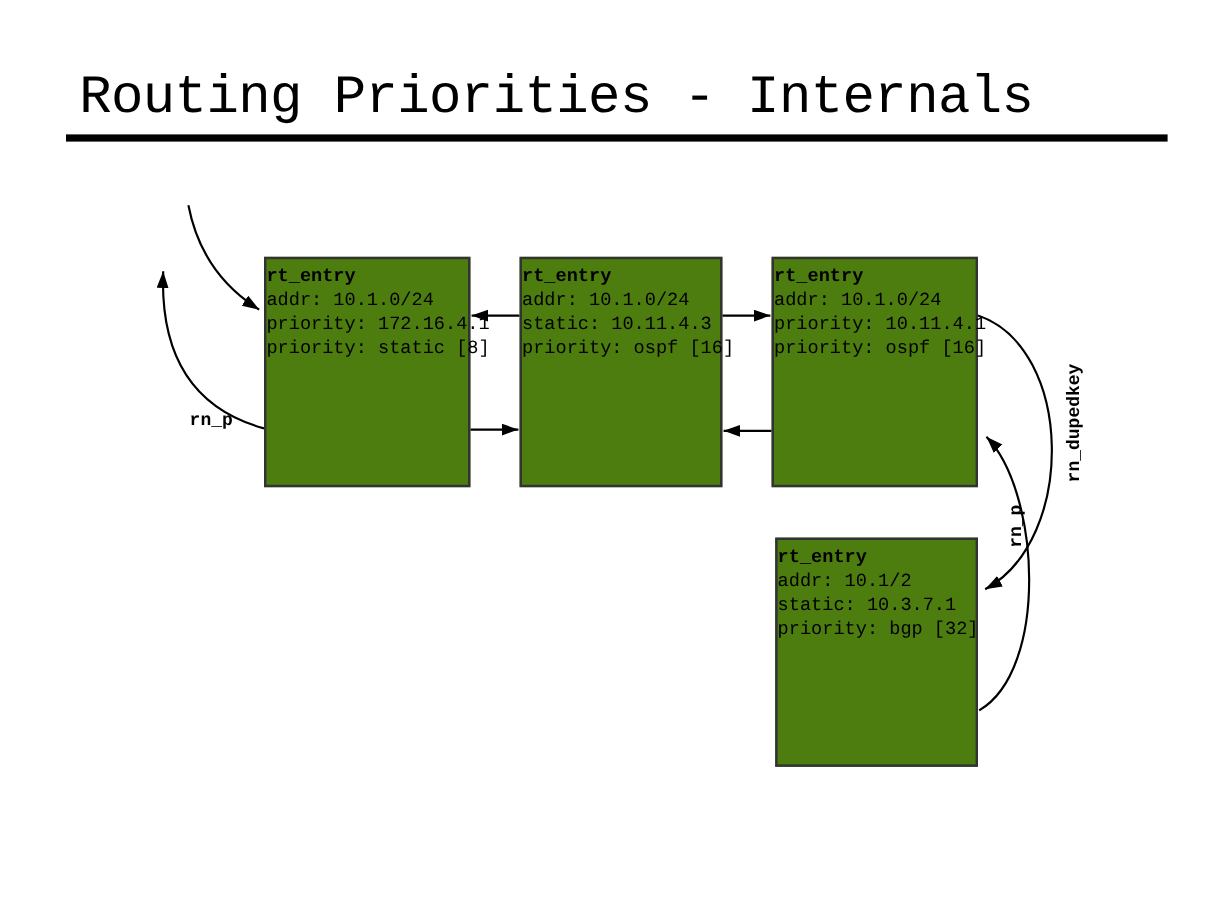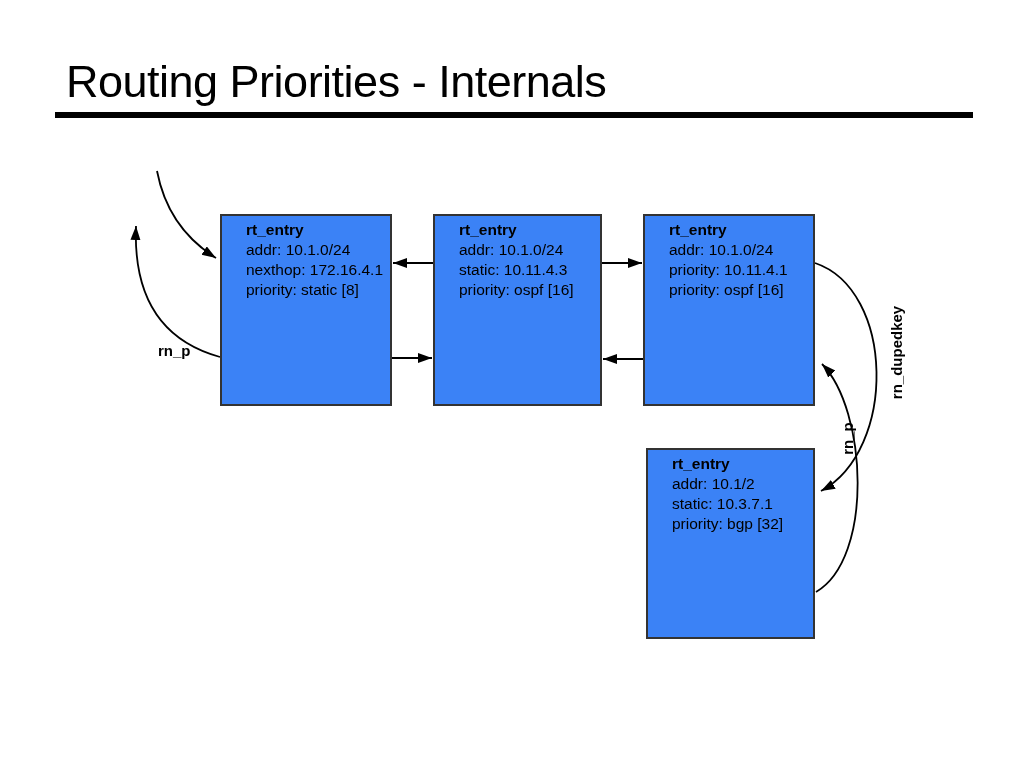--- a/index.html
+++ b/index.html
@@ -6,21 +6,21 @@
     margin: 0;
     padding: 0;
     background: #ffffff;
   }
   #slide {
     position: relative;
     width: 1024px;
     height: 768px;
     background: #ffffff;
     overflow: hidden;
-    font-family: Liberation Sans, sans-serif;
+    font-family: Liberation Mono, monospace;
     color: #000000;
   }
   #slide-title {
     position: absolute;
     left: 66px;
     top: 56px;
     font-size: 45px;
     letter-spacing: -0.5px;
     white-space: nowrap;
     color: #000000;
@@ -32,22 +32,22 @@
     width: 918px;
     height: 6px;
     background: #000000;
   }
   .node {
     position: absolute;
     box-sizing: border-box;
     width: 172px;
     height: 192px;
     border: 2px solid #333333;
-    background: #3b82f6;
-    padding: 4px 24px;
+    background: #4d7c0f;
+    padding: 4px 0;
     font-size: 15.5px;
     line-height: 20px;
     white-space: nowrap;
   }
   .node .node-title { font-weight: bold; }
   #node-1 { left: 220px; top: 214px; }
   #node-2 { left: 433px; top: 214px; width: 169px; }
   #node-3 { left: 643px; top: 214px; }
   #node-4 { left: 646px; top: 448px; width: 169px; height: 191px; }
   #arrow-layer {
@@ -98,21 +98,21 @@
 
     <path class="arrow" d="M 157 171 Q 168 228 216 258" marker-end="url(#ah)"></path>
     <path class="arrow" d="M 220 357 C 166 342 133 303 136 226" marker-end="url(#ah)"></path>
     <path class="arrow" d="M 815 263 C 895 290 897 450 821 491" marker-end="url(#ah)"></path>
     <path class="arrow" d="M 816 592 C 874 558 867 410 822 364" marker-end="url(#ah)"></path>
   </svg>
 
   <div id="node-1" class="node">
     <div class="node-title">rt_entry</div>
     <div class="node-line">addr: 10.1.0/24</div>
-    <div class="node-line">nexthop: 172.16.4.1</div>
+    <div class="node-line">priority: 172.16.4.1</div>
     <div class="node-line">priority: static [8]</div>
   </div>
 
   <div id="node-2" class="node">
     <div class="node-title">rt_entry</div>
     <div class="node-line">addr: 10.1.0/24</div>
     <div class="node-line">static: 10.11.4.3</div>
     <div class="node-line">priority: ospf [16]</div>
   </div>
 

